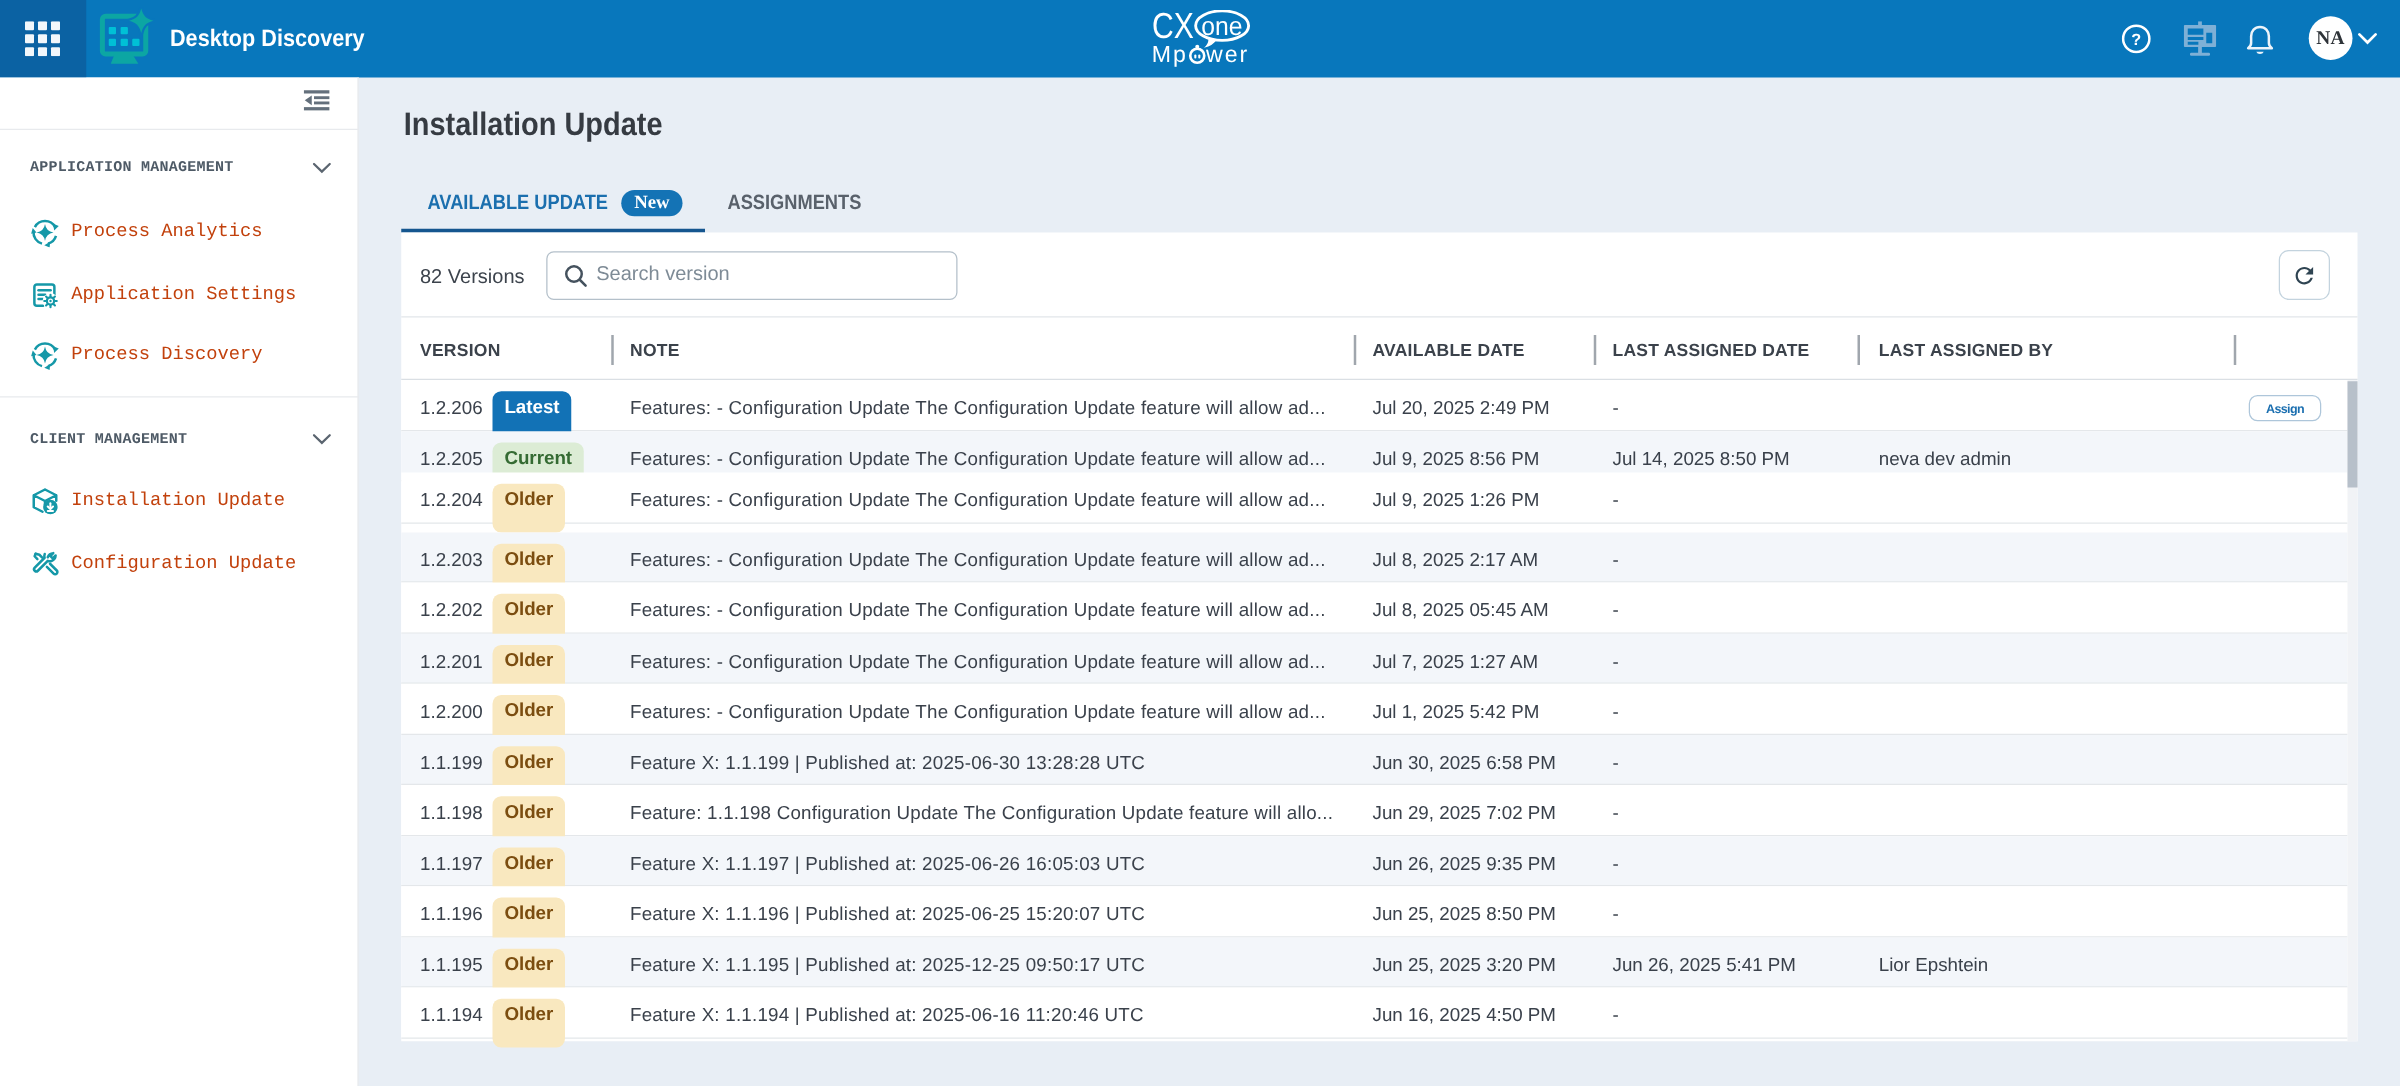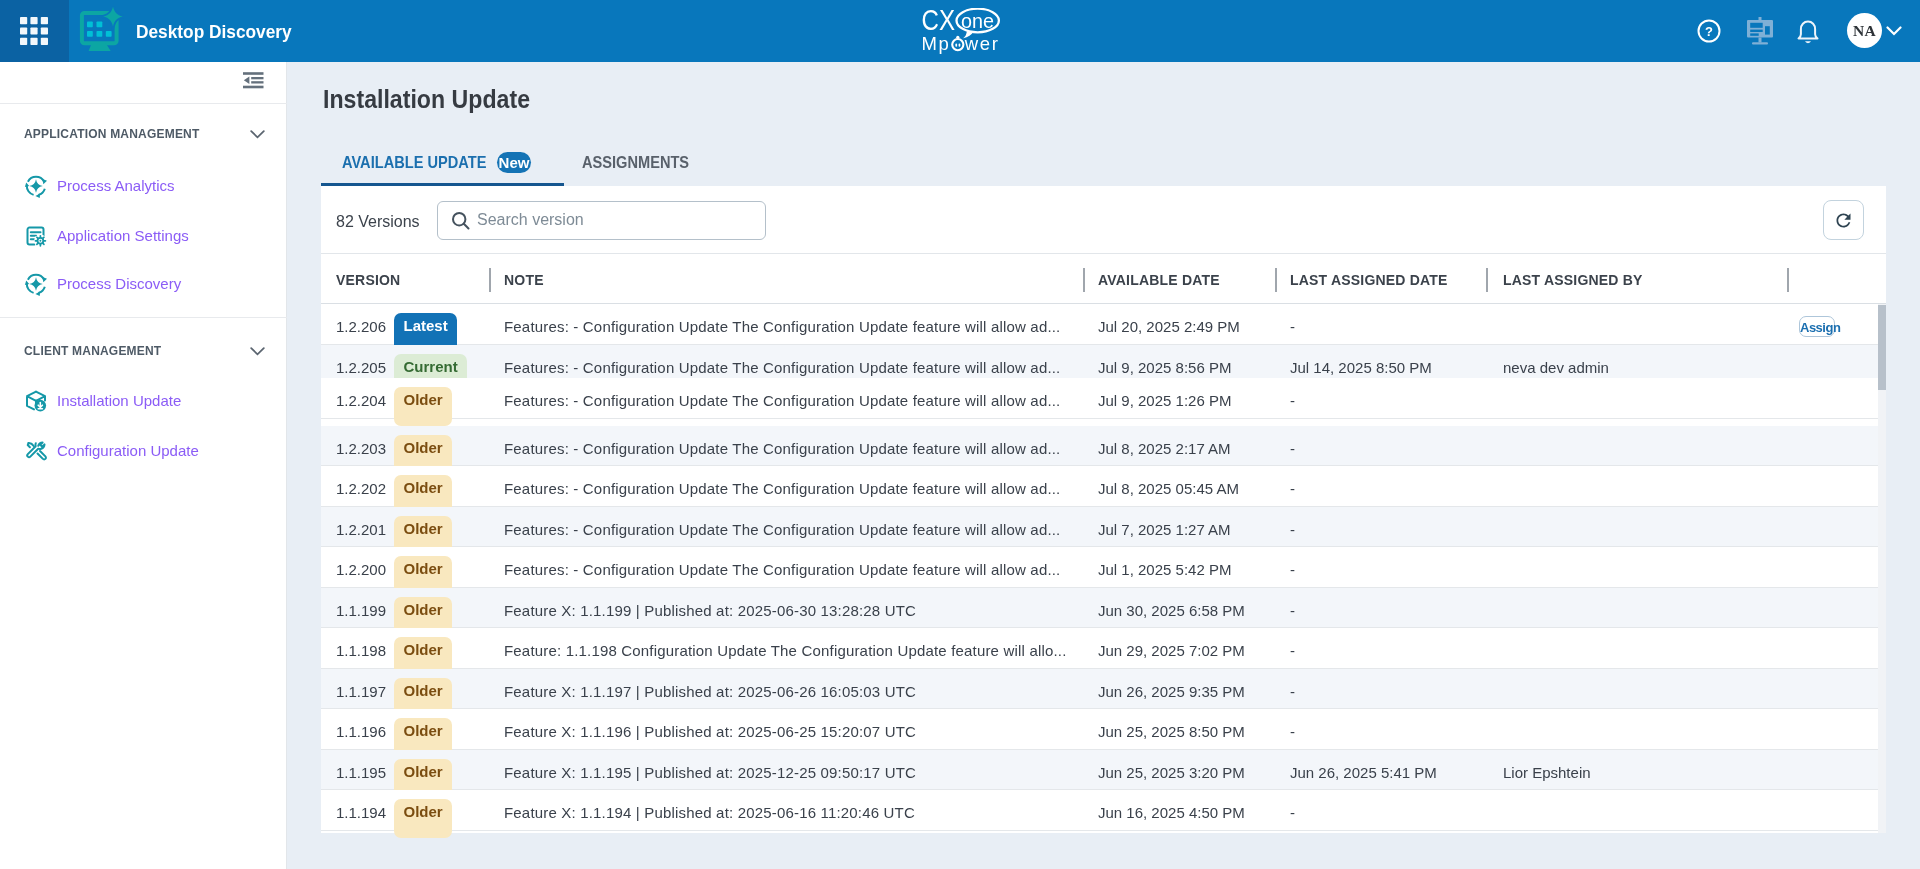--- a/index.html
+++ b/index.html
@@ -7,30 +7,30 @@
 html,body { width:1920px; height:869px; overflow:hidden; font-family:"Liberation Sans", sans-serif; background:#e8eef5; }
 .abs { position:absolute; }
 
 
 .topbar { position:absolute; left:0; top:0; width:1920px; height:62px; background:#0877bc; }
 .tile { position:absolute; left:0; top:0; width:69px; height:62px; background:#0b62a3; }
 .ddname { position:absolute; left:136px; top:21px; color:#fff; font-size:19px; font-weight:700; transform:scaleX(0.91); transform-origin:left top; }
 .avatar { position:absolute; left:1847px; top:13px; width:35px; height:35px; border-radius:50%; background:#fff; color:#2e3338; font-size:15.5px; font-weight:700; text-align:center; line-height:35px; letter-spacing:0.2px;font-family:Liberation Serif, serif; }
 
 
-.sidebar { position:absolute; left:0; top:62px; width:287px; height:807px; background:#fff; border-right:1px solid #e2e6ea; }
+.sidebar { position:absolute; left:0; top:62px; width:287px; height:807px; background:#fff; border-right:1px solid #e2e6ea;font-family:Liberation Mono, monospace; }
 .sb-strip { position:absolute; left:0; top:0; width:287px; height:42px; border-bottom:1px solid #e8eaed; }
 .sb-h { position:absolute; left:24px; font-size:12px; font-weight:700; color:#4e5a66; letter-spacing:0.2px; }
-.sb-item { position:absolute; left:57px; font-size:15px; color:#8b5cf6; }
+.sb-item { position:absolute; left:57px; font-size:15px; color:#c2410c; }
 .sb-div { position:absolute; left:0; width:287px; border-top:1px solid #e8eaed; }
 
 
 .h1 { position:absolute; left:323px; top:84px; font-size:26px; font-weight:700; color:#363b42; transform:scaleX(0.89); transform-origin:left top; }
 .tab1 { position:absolute; left:341.5px; top:152.5px; font-size:16.5px; font-weight:700; color:#1b6fae; transform:scaleX(0.885); transform-origin:left top; }
-.newpill { position:absolute; left:497px; top:151.5px; width:34px; height:21px; background:#1473b5; border-radius:10.5px; color:#fff; font-size:15px; font-weight:700; text-align:center; line-height:21px; }
+.newpill { position:absolute; left:497px; top:151.5px; width:49px; height:21px; background:#1473b5; border-radius:10.5px; color:#fff; font-size:15px; font-weight:700; text-align:center; line-height:21px;font-family:Liberation Serif, serif; }
 .tab2 { position:absolute; left:581.5px; top:152.5px; font-size:16.5px; font-weight:700; color:#59616b; transform:scaleX(0.885); transform-origin:left top; }
 .tabline { position:absolute; left:321px; top:183px; width:243px; height:3px; background:#15568f; }
 
 .card { position:absolute; left:321px; top:186px; width:1565px; height:647px; background:#fff; }
 .toolbar { position:absolute; left:0; top:0; width:1565px; height:68px; border-bottom:1px solid #e2e6ea; }
 .vcount { position:absolute; left:15px; top:14px; width:100px; height:44px; font-size:16px; color:#3c434c; line-height:44px; }
 .search { position:absolute; left:116px; top:15px; width:329px; height:39px; border:1px solid #b4c0ca; border-radius:6px; background:#fff; }
 .search .ph { position:absolute; left:39px; top:9px; font-size:16px; color:#7e8b96; }
 .refresh { position:absolute; left:1502px; top:14px; width:41px; height:40px; border:1px solid #c3d3de; border-radius:8px; background:#fff; }
 
@@ -43,21 +43,21 @@
 .row span { position:absolute; top:14px; white-space:nowrap; }
 .c-ver { left:15px; }
 .c-note { left:183px; letter-spacing:0.18px; }
 .c-avail { left:777px; }
 .c-last { left:969px; }
 .c-by { left:1182px; }
 .badge { left:73px; top:9px !important; height:39px; line-height:25px; padding:0 9.5px; border-radius:7px; font-size:15px; font-weight:700; }
 .badge.latest { background:#1272b6; color:#fff; }
 .badge.current { background:#dcecd5; color:#356b33; }
 .badge.older { background:#f9e8bf; color:#7b4d10; }
-.assign { left:1478px; top:12px !important; width:36px; height:21px; border:1px solid #aec6da; border-radius:7px; background:#fff; color:#1b6fb0; font-size:13px; font-weight:700; letter-spacing:-0.5px; text-align:center; line-height:21px; }
+.assign { left:1478px; top:12px !important; width:58px; height:21px; border:1px solid #aec6da; border-radius:7px; background:#fff; color:#1b6fb0; font-size:10px; font-weight:700; letter-spacing:-0.5px; text-align:center; line-height:21px; }
 
 .sbar-track { position:absolute; left:1878px; top:304px; width:8px; height:529px; background:#f1f3f6; }
 .sbar-thumb { position:absolute; left:1878px; top:305px; width:8px; height:85px; background:#b7c0ca; }
 </style>
 </head>
 <body>
 
 <div class="topbar">
   <div class="tile">
     <svg class="abs" style="left:20px;top:17px" width="28" height="28" viewBox="0 0 28 28">

